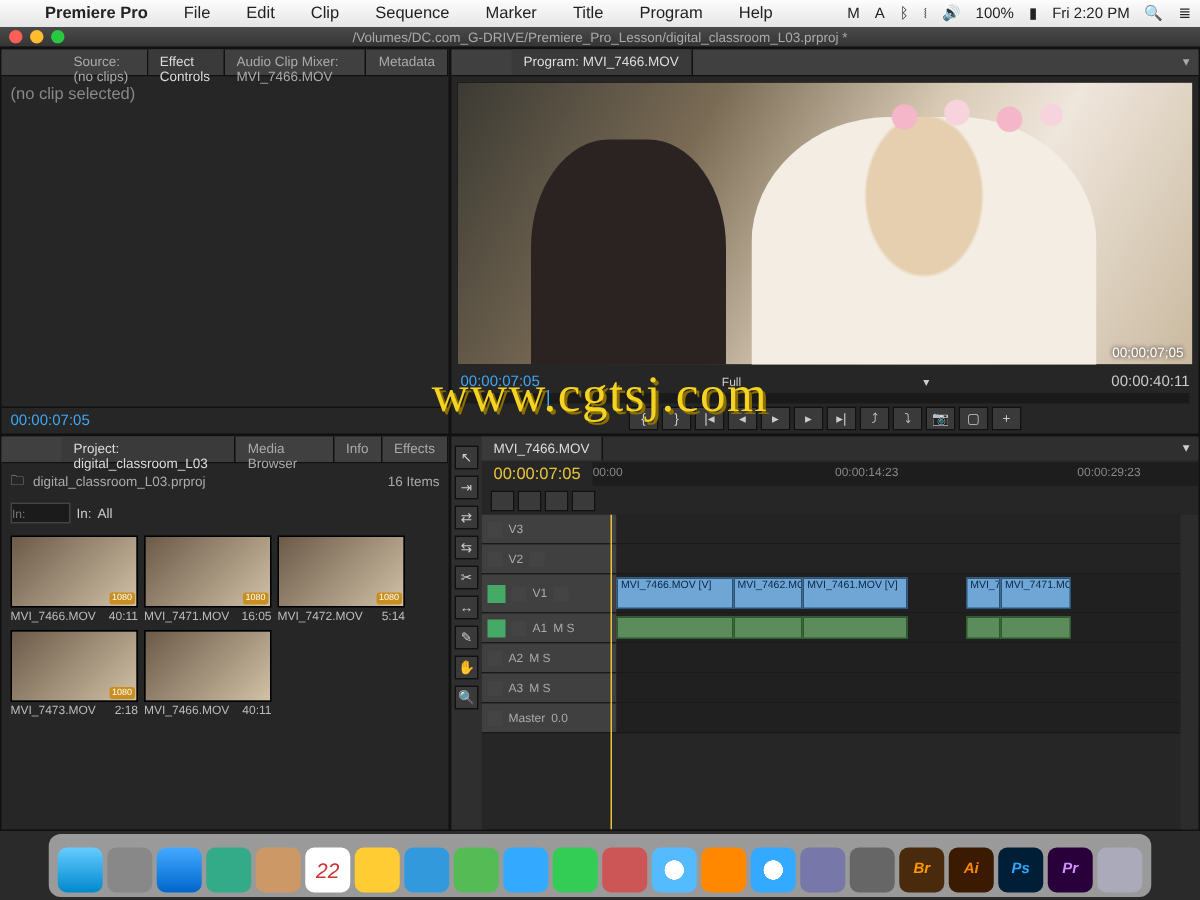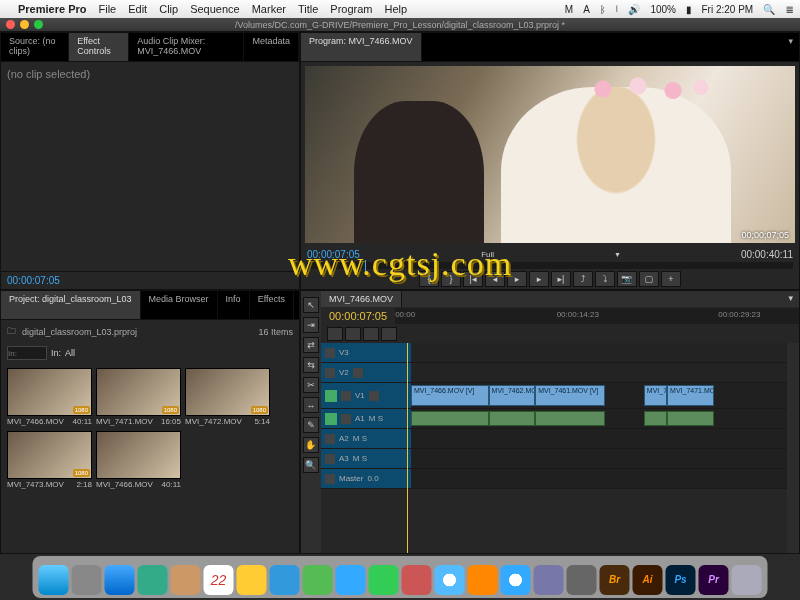--- a/index.html
+++ b/index.html
@@ -1,34 +1,34 @@
 <!DOCTYPE html>
 <html><head>
 <meta charset="utf-8">
 <style>
   * { margin: 0; padding: 0; box-sizing: border-box; font-family: "Lucida Grande", Helvetica, Arial, sans-serif; }
   body { width: 800px; height: 600px; background: #2a2a2a; color: #ccc; font-size: 10px; overflow: hidden; position: relative; }
 
   
-  .menubar { height: 18px; background: linear-gradient(#fdfdfd,#e5e5e5); display: flex; align-items: center; padding: 0 6px; color: #222; font-size: 11px; gap: 12px; }
+  .menubar { height: 18px; background: linear-gradient(#fdfdfd,#e5e5e5); display: flex; align-items: center; padding: 0 6px; color: #222; font-size: 11px; gap: 24px; }
   .menubar .apple { font-size: 13px; }
   .menubar .appname { font-weight: bold; }
   .menubar .right { margin-left: auto; display: flex; align-items: center; gap: 10px; font-size: 10px; }
 
   
   .titlebar { height: 14px; background: linear-gradient(#4a4a4a,#353535); color: #aaa; font-size: 9px; display: flex; align-items: center; justify-content: center; border-bottom: 1px solid #111; }
   .traffic { position: absolute; left: 6px; top: 20px; display: flex; gap: 5px; }
   .traffic span { width: 9px; height: 9px; border-radius: 50%; display: inline-block; }
 
   
   .app { position: absolute; top: 32px; left: 0; right: 0; bottom: 46px; background: #232323; display: grid; grid-template-rows: 258px 1fr; grid-template-columns: 300px 1fr; }
 
   
   .source-panel { grid-row: 1; grid-column: 1; background: #262626; border: 1px solid #111; display: flex; flex-direction: column; }
-  .panel-tabs { height: 29px; background: #000000; display: flex; font-size: 9px; color: #aaa; border-bottom: 1px solid #111; }
+  .panel-tabs { height: 18px; background: #404040; display: flex; font-size: 9px; color: #aaa; border-bottom: 1px solid #111; padding-left: 40px; }
   .panel-tab { padding: 3px 8px; border-right: 1px solid #111; cursor: pointer; }
   .panel-tab.active { background: #3a3a3a; color: #ddd; }
   .panel-body { flex: 1; padding: 6px; color: #888; font-size: 11px; }
 
   
   .program-panel { grid-row: 1; grid-column: 2; background: #262626; border: 1px solid #111; display: flex; flex-direction: column; }
   .viewer { flex: 1; background: #000; margin: 4px; position: relative; overflow: hidden; }
   .viewer-img { position: absolute; inset: 0; background: linear-gradient(120deg,#3b3a33 0%,#7a6b55 30%,#d8c9b4 55%,#efe6dc 70%,#c9b99f 100%); }
   .flower-crown { position:absolute; top:8px; left:55%; width:140px; height:30px; background: radial-gradient(circle at 20% 50%,#f4b6c8 8px,transparent 9px), radial-gradient(circle at 45% 40%,#f7d3dd 8px,transparent 9px), radial-gradient(circle at 70% 55%,#f4b6c8 8px,transparent 9px), radial-gradient(circle at 90% 45%,#f7d3dd 7px,transparent 8px); }
   .dark-figure { position:absolute; left:10%; top:20%; width:130px; height:180px; background:#2b2321; border-radius:40% 40% 10% 10%; }
@@ -65,21 +65,21 @@
   .tl-tc { color: #e8c23a; font-size: 11px; padding: 0 8px; }
   .tl-toolbar { display: flex; gap: 2px; padding: 2px 6px; }
   .tl-toolbar .tb { width: 16px; height: 14px; background: #3a3a3a; border: 1px solid #111; }
   .ruler { height: 16px; background: #1d1d1d; position: relative; }
   .ruler .tick { position: absolute; top: 2px; font-size: 8px; color: #888; }
   .playhead { position: absolute; top: 0; bottom: 0; width: 1px; background: #e8c23a; left: 18%; }
   .playhead::before { content:''; position:absolute; top:-4px; left:-4px; border:4px solid transparent; border-top-color:#e8c23a; }
   .tracks { flex: 1; display: flex; flex-direction: column; overflow: hidden; position: relative; }
   .track { display: flex; height: 20px; border-bottom: 1px solid #1a1a1a; }
   .track.v1 { height: 26px; }
-  .track-head { width: 90px; background: #0c4a6e; display: flex; align-items: center; gap: 4px; padding: 0 4px; font-size: 8px; color: #aaa; }
+  .track-head { width: 90px; background: #404040; display: flex; align-items: center; gap: 4px; padding: 0 4px; font-size: 8px; color: #aaa; }
   .track-head .lock, .track-head .eye { width: 10px; height: 10px; background: #444; }
   .track-body { flex: 1; background: #202020; position: relative; }
   .v3 .track-body, .v2 .track-body { background: #232323; }
   .clipblk { position: absolute; top: 2px; bottom: 2px; background: #6fa6d6; border: 1px solid #2b5577; font-size: 7px; color: #0b2740; padding: 1px 2px; overflow: hidden; white-space: nowrap; }
   .aclip { background: #5c8b5c; border-color: #2e5a2e; }
   .scrollbar-v { position:absolute; right:0; top:0; bottom:0; width:12px; background:#2c2c2c; }
 
   
   .watermark { position: absolute; left: 50%; top: 44%; transform: translate(-50%,-50%); font-family: "Comic Sans MS", cursive; font-size: 34px; color: #f5d322; text-shadow: 2px 2px 0 #8a6e00; pointer-events: none; letter-spacing: 1px; }
 

